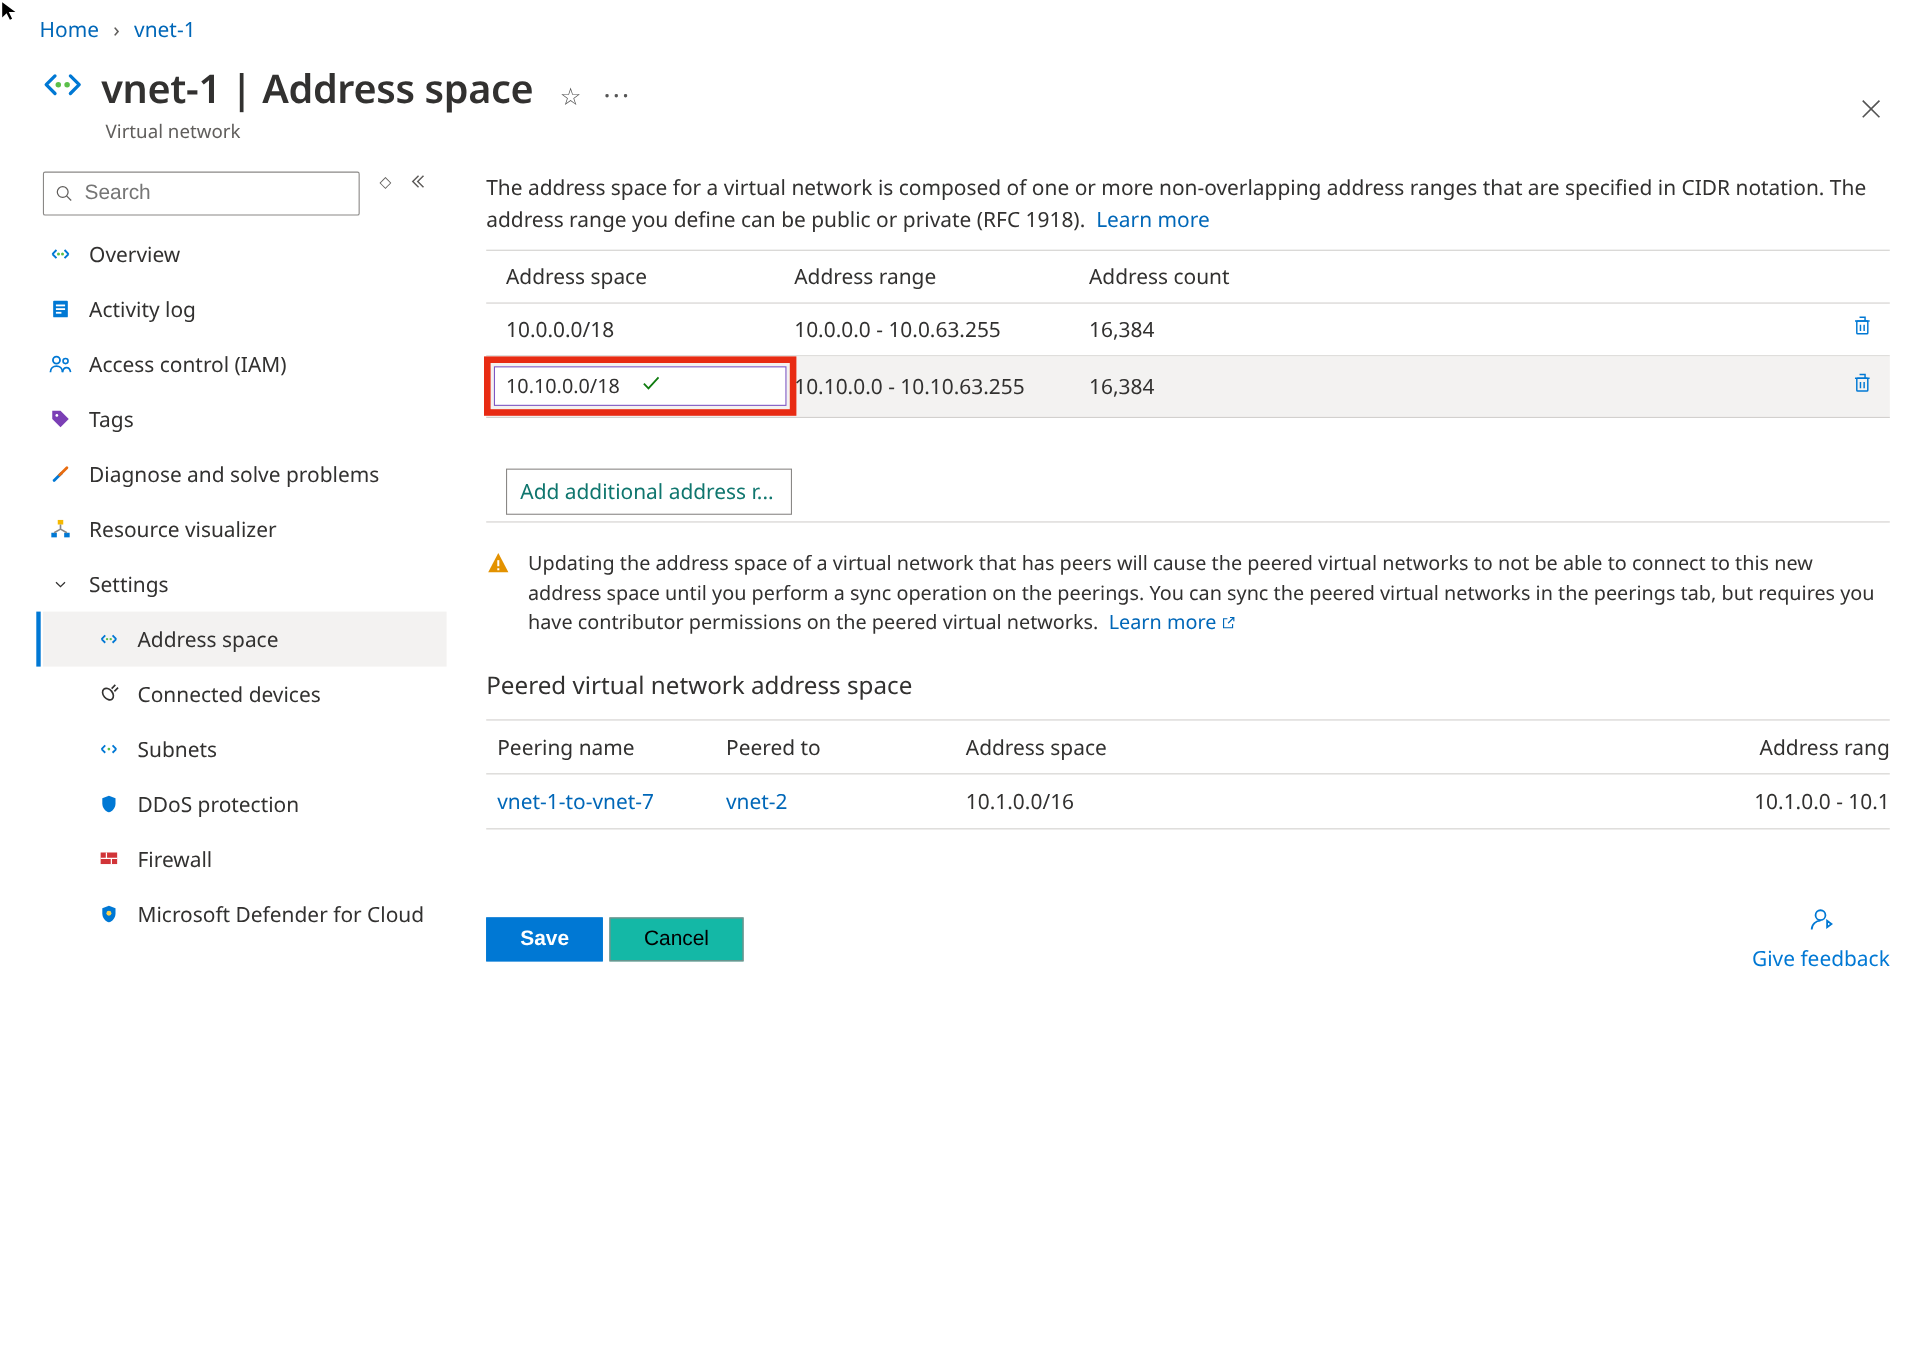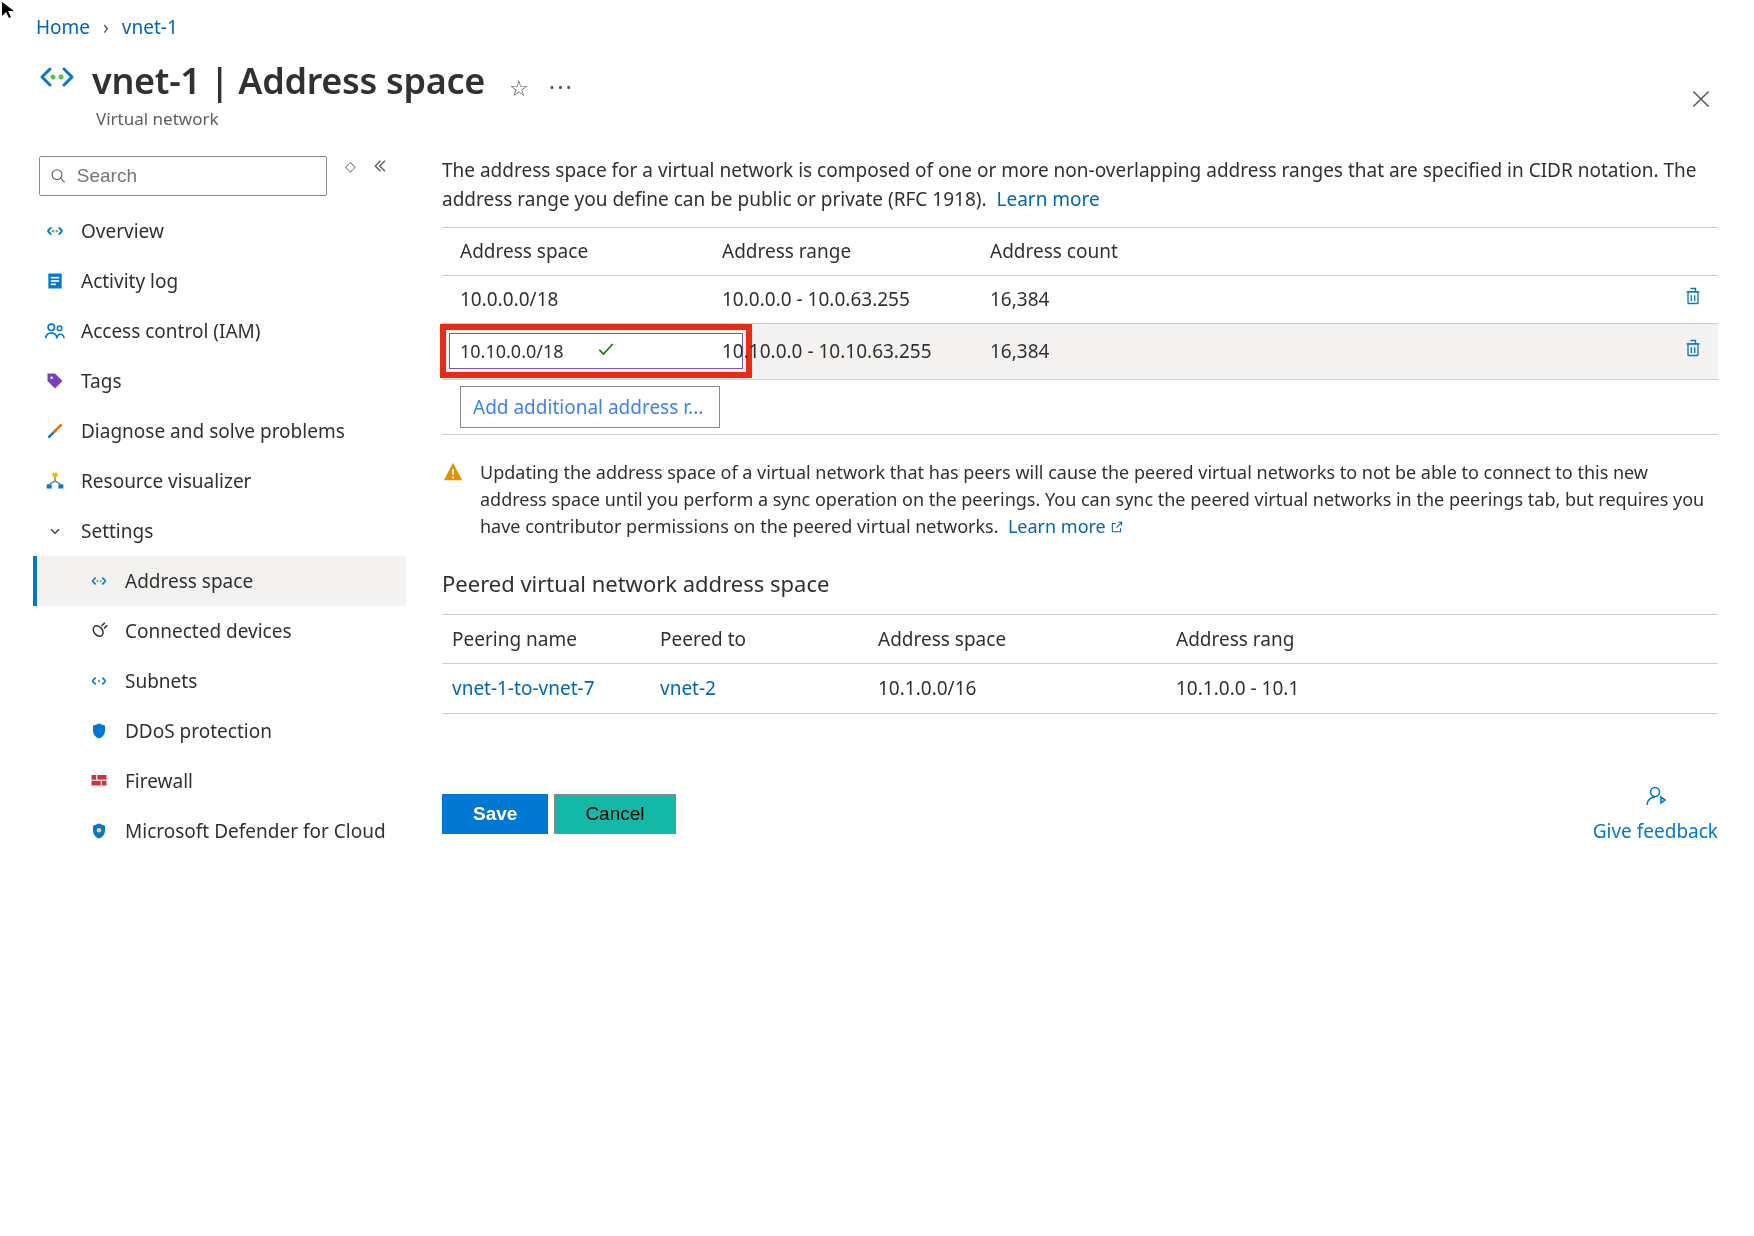--- a/index.html
+++ b/index.html
@@ -62,39 +62,39 @@
   .tbl{border-top:1px solid var(--border);}
   .tbl-head,.tbl-row{display:flex;align-items:center;min-height:48px;font-size:19px;border-bottom:1px solid var(--border);}
   .tbl-head{font-weight:400;}
   .col-space{width:280px;padding-left:18px;}
   .col-range{width:268px;}
   .col-count{flex:1;}
   .col-del{width:50px;text-align:center;}
   .del-icon svg{width:20px;height:20px;stroke:var(--blue);stroke-width:1.6;fill:none;}
   .row-alt{background:var(--row-alt);}
 
-  .hl-box{border:6px solid var(--red-box);padding:3px;display:inline-block;width:312px;margin-left:-2px;}
+  .hl-box{border:6px solid var(--red-box);padding:3px;display:inline-block;width:284px;margin-left:-2px;}
   .addr-input{display:flex;align-items:center;border:1px solid var(--purple);height:36px;padding:0 10px;width:100%;background:#fff;}
   .addr-input span{flex:1;font-size:18px;}
   .check-icon svg{width:20px;height:20px;stroke:#107c10;stroke-width:2;fill:none;}
 
-  .add-input{border:1px solid #8a8886;height:42px;width:260px;display:flex;align-items:center;padding:0 12px;color:#3b82f6;font-size:19px;margin-left:18px;}
+  .add-input{border:1px solid #8a8886;height:42px;width:260px;display:flex;align-items:center;padding:0 12px;color:#0f766e;font-size:19px;margin-left:18px;margin-top:40px;}
   .last-input-row{border-bottom:1px solid var(--border);padding:6px 0;}
 
   .warning{display:flex;gap:16px;margin:24px 0 28px 0;font-size:18px;line-height:1.5;}
   .warn-icon svg{width:22px;height:22px;flex:0 0 22px;margin-top:2px;}
   .ext-icon svg{width:14px;height:14px;stroke:var(--link);stroke-width:1.8;fill:none;vertical-align:-1px;margin-left:4px;}
 
   .peer-title{font-size:22px;margin-bottom:16px;}
   .peer-head,.peer-row{display:flex;align-items:center;min-height:50px;font-size:19px;border-bottom:1px solid var(--border);}
   .peer-head{border-top:1px solid var(--border);}
   .pc1{width:218px;padding-left:10px;}
   .pc2{width:218px;}
   .pc3{width:298px;}
-  .pc4{flex:1;}
+  .pc4{flex:1;text-align:right;}
 
   .footer{display:flex;align-items:center;gap:6px;margin-top:70px;padding-bottom:30px;}
   .btn{height:40px;padding:0 30px;font-size:19px;border:1px solid #8a8886;background:#14b8a6;cursor:pointer;}
   .btn.primary{background:var(--blue);color:#fff;border-color:var(--blue);font-weight:600;}
   .feedback{margin-left:auto;display:flex;align-items:center;gap:10px;color:var(--blue);font-size:19px;cursor:pointer;flex-direction:column;}
   .feedback svg{width:24px;height:24px;stroke:var(--blue);stroke-width:1.6;fill:none;}
 </style>
 </head>
 <body>
 

